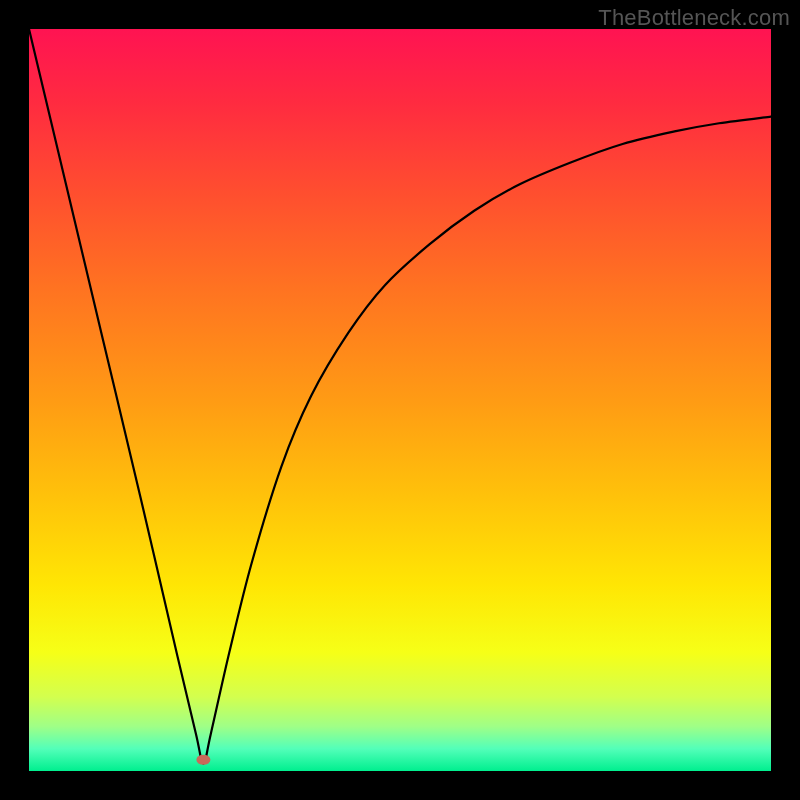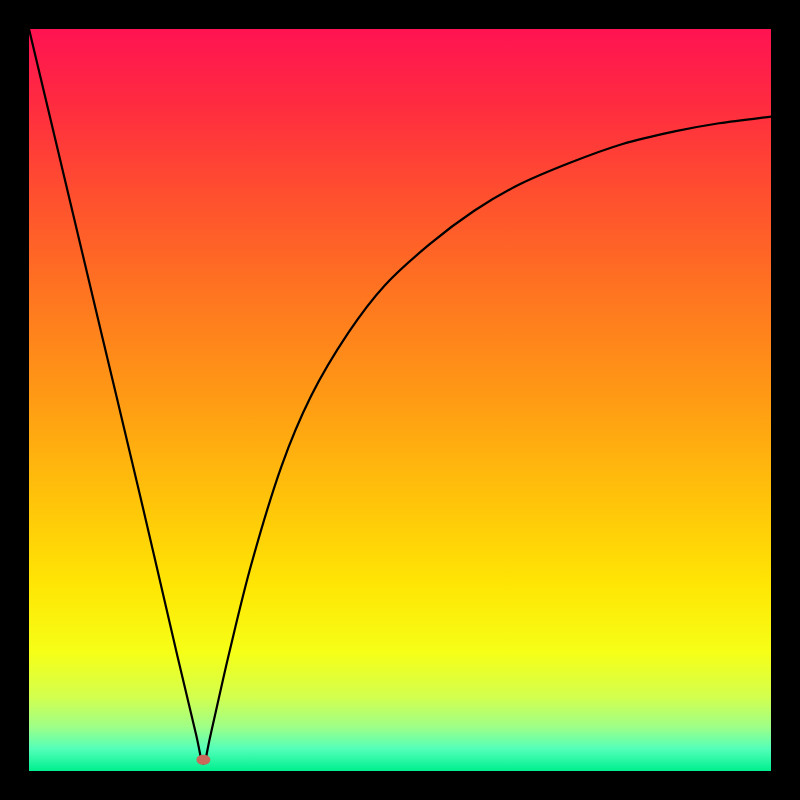--- a/index.html
+++ b/index.html
@@ -35,20 +35,21 @@
     letter-spacing: 0.2px;
     z-index: 50;
   }
   svg { display: block; }
 </style>
 </head>
 <body>
 
 <div class="frame">
 
+  <div class="watermark">TheBottleneck.com</div>
 
   <div class="plot-area">
     <svg id="chart-svg" width="742" height="742" viewBox="0 0 742 742">
       <defs>
         <linearGradient id="bg-grad" x1="0" y1="0" x2="0" y2="1">
             <stop offset="0.00%" stop-color="#ff1352"></stop>
             <stop offset="10.00%" stop-color="#ff2b40"></stop>
             <stop offset="22.00%" stop-color="#ff4e2f"></stop>
             <stop offset="35.00%" stop-color="#ff7321"></stop>
             <stop offset="50.00%" stop-color="#ff9b14"></stop>

